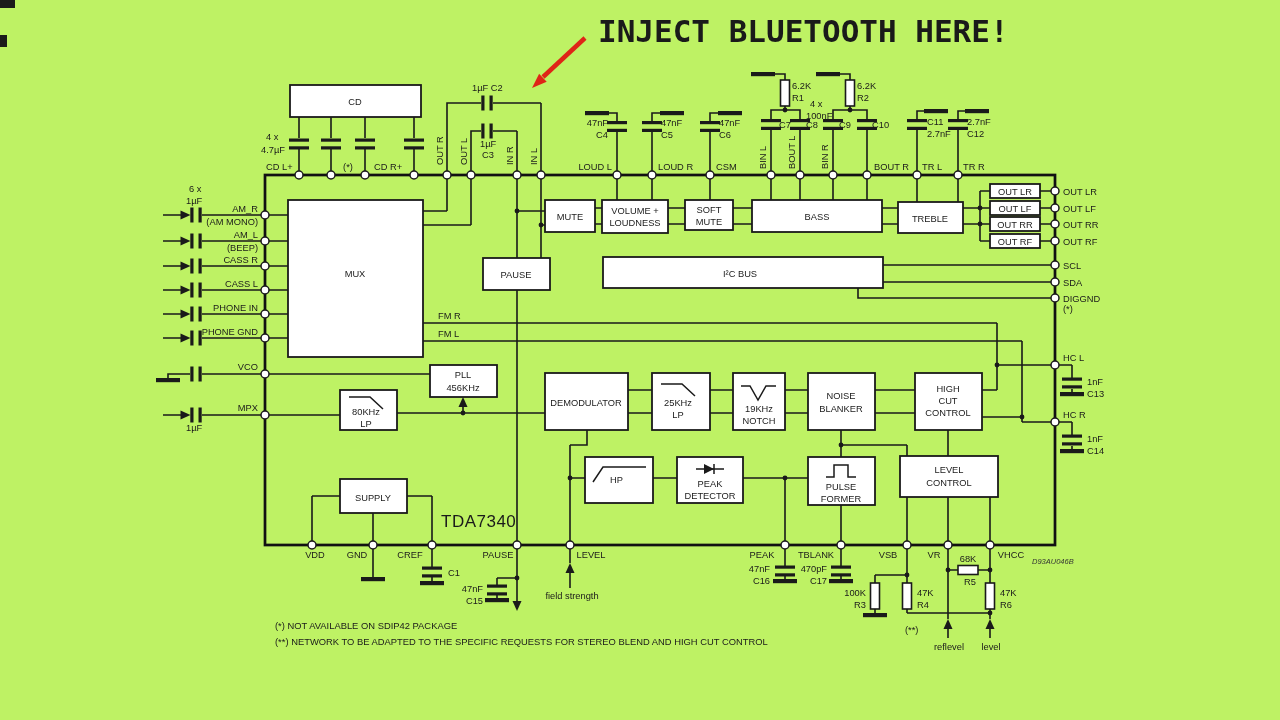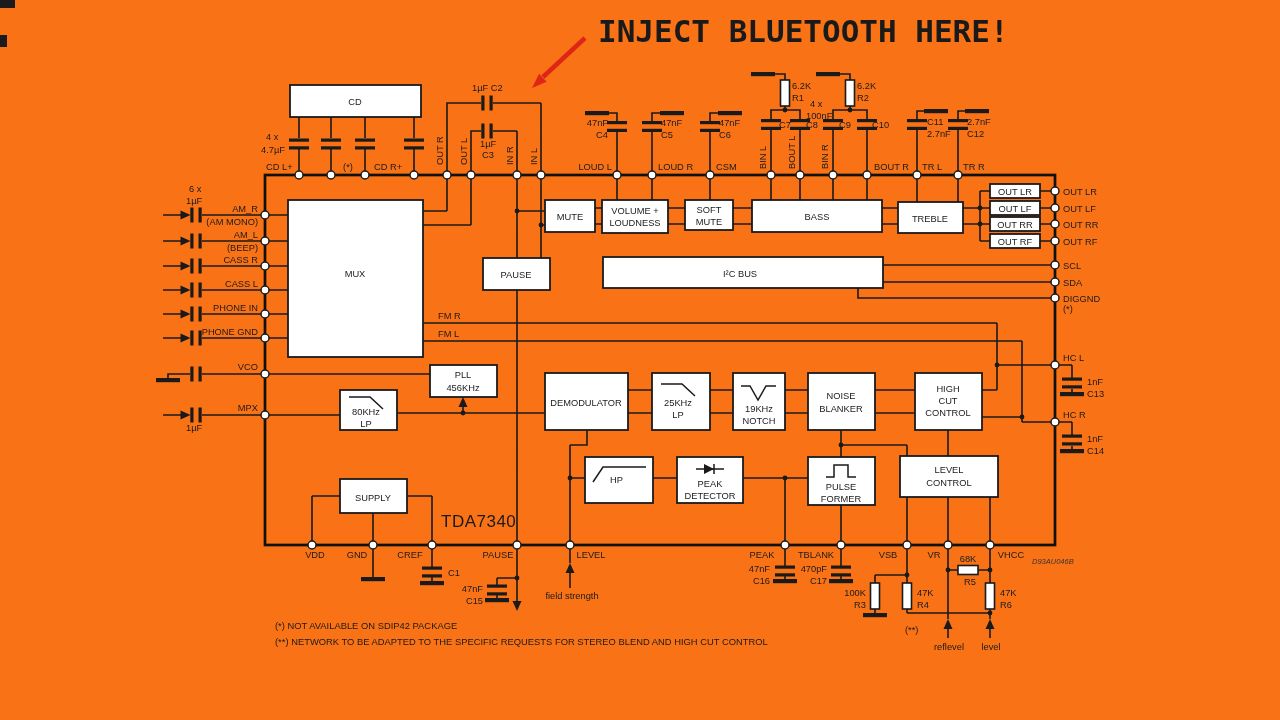--- a/index.html
+++ b/index.html
@@ -1,16 +1,16 @@
 <!DOCTYPE html>
 <html><head>
 <meta charset="utf-8">
 <style>
   html,body{margin:0;padding:0;background:#fff;}
-  #stage{width:1280px;height:720px;background:#f97316;position:relative;overflow:hidden;}
+  #stage{width:1280px;height:720px;background:#bef264;position:relative;overflow:hidden;}
   svg{display:block;}
   text{font-family:"Liberation Sans",sans-serif;font-size:9.3px;fill:#1a1a1a;}
   .t-m{text-anchor:middle}.t-e{text-anchor:end}
   .big{font-size:17px;letter-spacing:.5px}
   .refid{font-size:7.5px;font-style:italic;fill:#333}
   .note{font-size:9.4px}
   .redtxt{font-family:"DejaVu Sans Mono",monospace;font-size:31px;font-weight:bold;letter-spacing:0px}
   .wire{fill:none;stroke:#1a1a1a;stroke-width:1.6}
   .boxes rect{fill:#fff;stroke:#1a1a1a;stroke-width:1.8}
   .bound{fill:none;stroke:#111;stroke-width:2.7}

